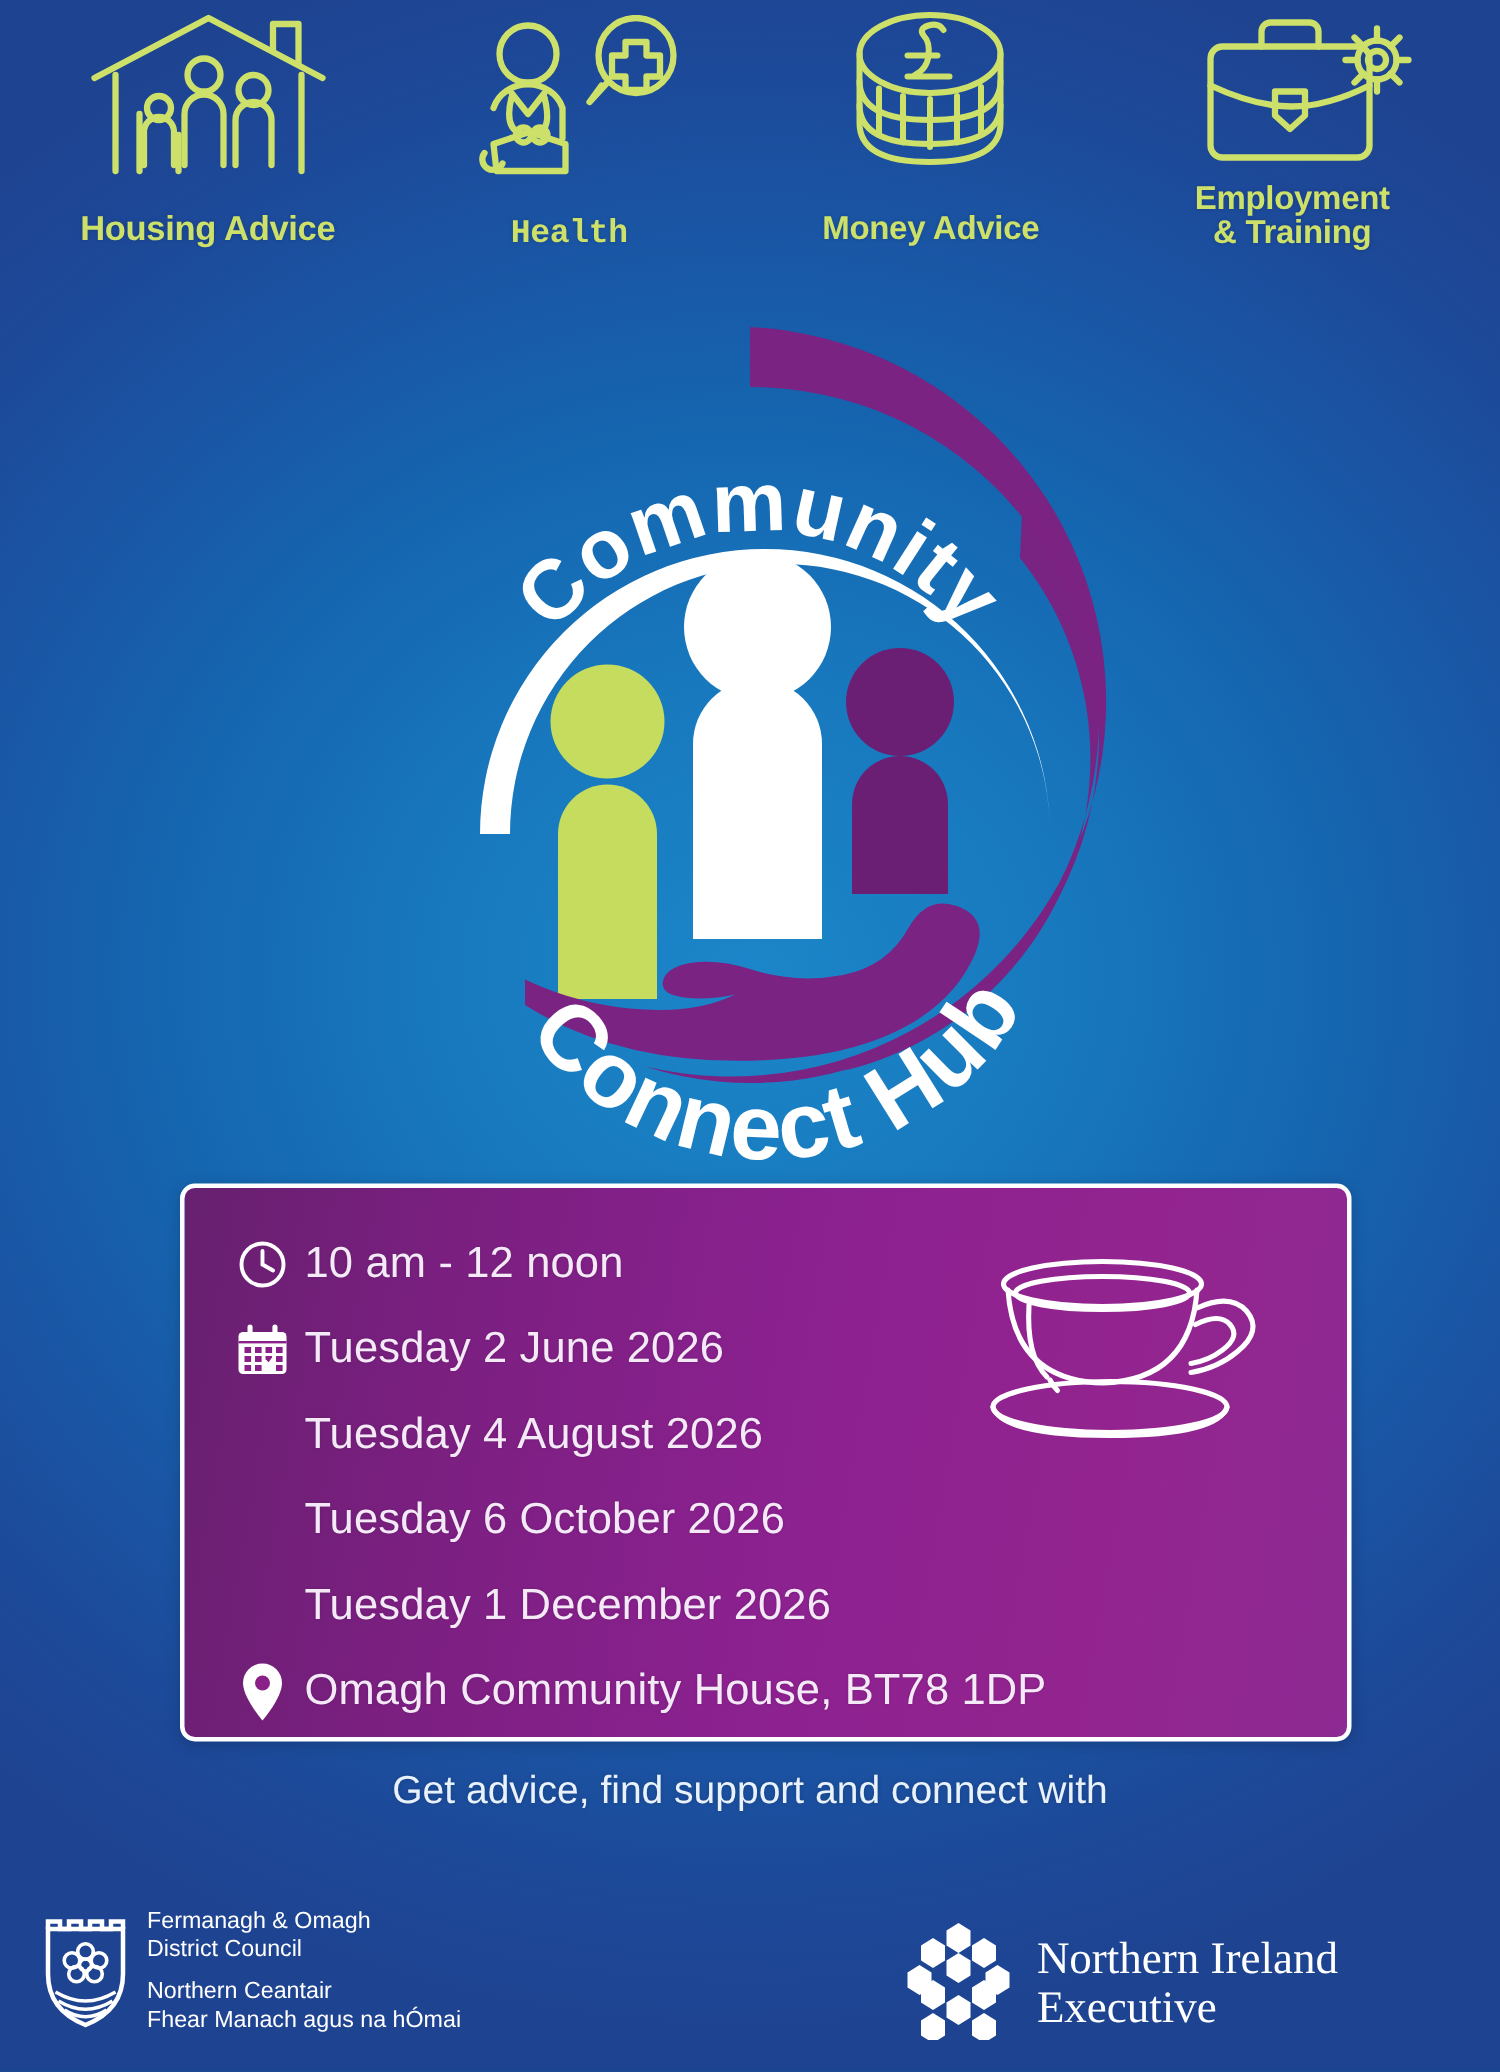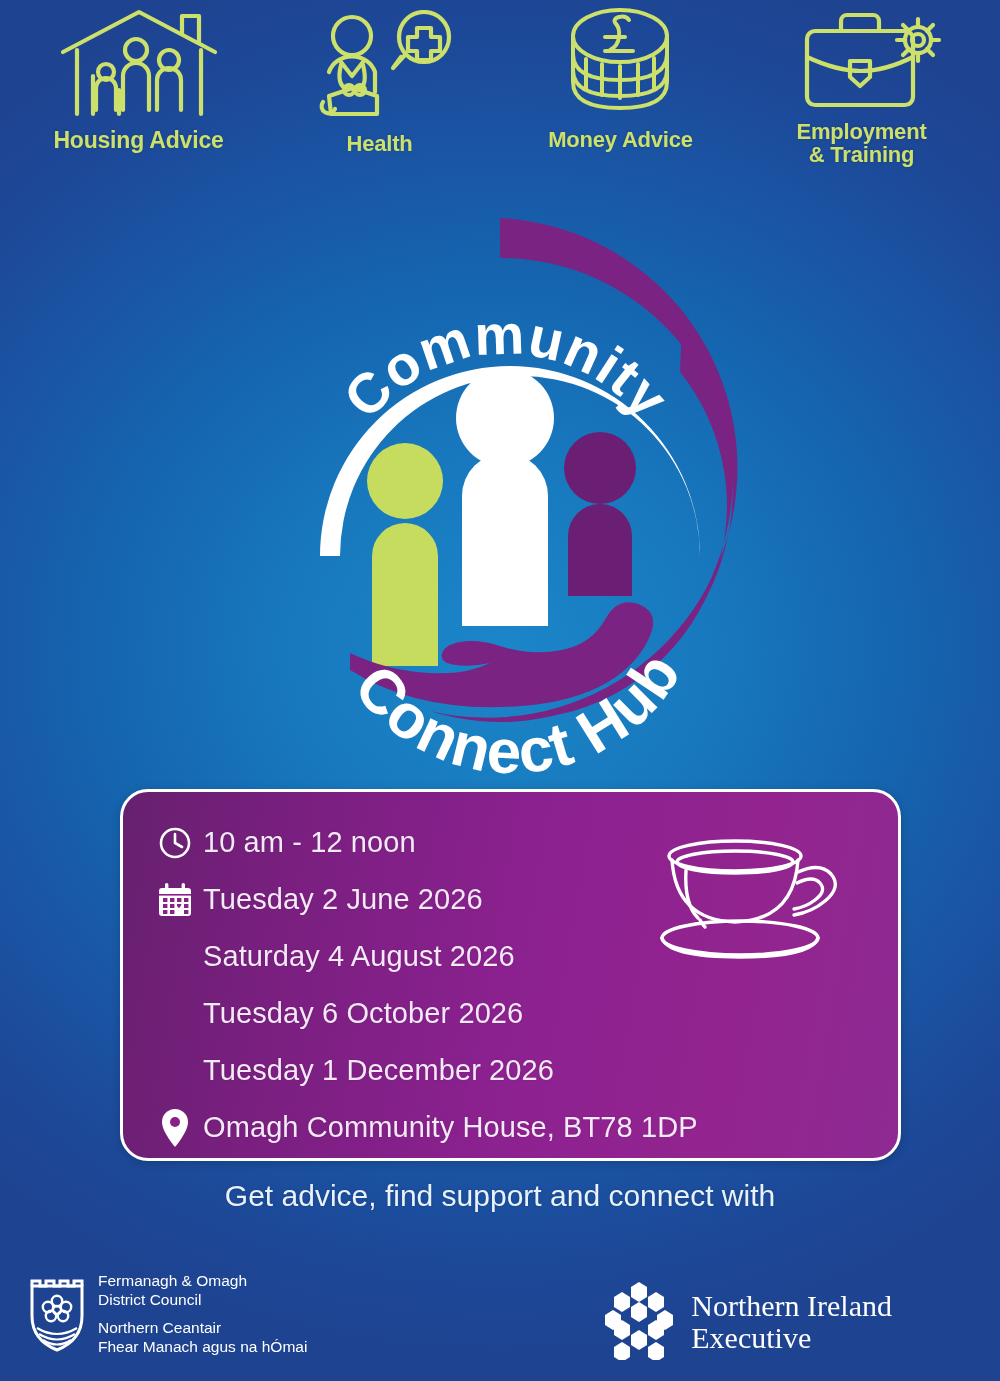--- a/index.html
+++ b/index.html
@@ -26,57 +26,57 @@
     display:flex; align-items:flex-start; justify-content:space-around;
     padding:6px 18px 0 18px;
   }
   .service {
     display:flex; flex-direction:column; align-items:center;
     width:232px;
   }
   .service .svgwrap { height:118px; display:flex; align-items:center; justify-content:center; }
   .service .slabel {
     color:#cde06a; font-weight:bold; font-size:22px; line-height:1.05;
-    text-align:center; letter-spacing:-0.2px; margin-top:4px;
+    text-align:center; letter-spacing:-0.2px; margin-top:16px;
     text-shadow:0 0 3px rgba(0,0,0,.18);
   }
   .svc-housing .slabel { font-size:23px; }
-  .svc-health   { margin-top:4px; }
+  .svc-health   { margin-top:4px;font-family:Liberation Mono, monospace; }
   .svc-emp .slabel { margin-top:-4px; }
 
   
   #logo {
     position:absolute; left:262px; top:196px; width:480px; height:580px;
   }
   #logo svg { display:block; width:480px; height:580px; }
 
   
   #panel {
     position:absolute; left:120px; top:789px; width:781px; height:372px;
-    border:3px solid #ffffff; border-radius:28px;
+    border:3px solid #ffffff; border-radius:10px;
     background:linear-gradient(100deg,#67206f 0%, #7a1f80 22%, #8c2190 52%, #93248f 78%, #8e2a93 100%);
     box-shadow:0 2px 10px rgba(0,0,0,.18);
     overflow:hidden;
   }
   #panel-rows {
     position:absolute; left:24px; top:22px; width:700px;
   }
   .prow { display:flex; align-items:center; height:57px; }
   .prow .picon { width:56px; min-width:56px; display:flex; align-items:center; justify-content:center; }
   .prow .ptext {
     color:#f4e9f6; font-size:29px; letter-spacing:.1px; white-space:nowrap;
     text-shadow:0 0 2px rgba(0,0,0,.15);
   }
   .prow.no-icon .picon { visibility:hidden; }
   #cupwrap { position:absolute; right:48px; top:42px; }
 
   
   #tagline {
     position:absolute; left:0; top:1176px; width:1000px;
-    text-align:center; color:#e9f2fb; font-size:30px; line-height:1.35;
+    text-align:center; color:#e9f2fb; font-size:26px; line-height:1.35;
     text-shadow:0 0 3px rgba(0,0,0,.18);
   }
 
   
   #footer { position:absolute; left:0; top:1258px; width:1000px; height:123px; }
   #council { position:absolute; left:26px; top:14px; display:flex; align-items:flex-start;justify-content:center; }
   #council .crest { width:62px; min-width:62px; }
   #council .ctext { margin-left:10px; color:#ffffff; font-size:15.5px; line-height:1.22; }
   #council .ctext .cgap { display:block; height:9px; }
   #niexec { position:absolute; right:108px; top:22px; display:flex; align-items:center; }
@@ -268,21 +268,21 @@
               <rect x="27" y="28" width="4.4" height="4"></rect>
             </g>
             <path d="M20 25.4 l2 2.6 l4.2 -6" stroke="#ffffff" stroke-width="2" fill="none" stroke-linecap="round" stroke-linejoin="round"></path>
           </svg>
         </span>
         <span class="ptext">Tuesday 2 June 2026</span>
       </div>
 
       <div class="prow no-icon">
         <span class="picon"></span>
-        <span class="ptext">Saturday 4 August 2026</span>
+        <span class="ptext">Tuesday 4 August 2026</span>
       </div>
 
       <div class="prow no-icon">
         <span class="picon"></span>
         <span class="ptext">Tuesday 6 October 2026</span>
       </div>
 
       <div class="prow no-icon">
         <span class="picon"></span>
         <span class="ptext">Tuesday 1 December 2026</span>

